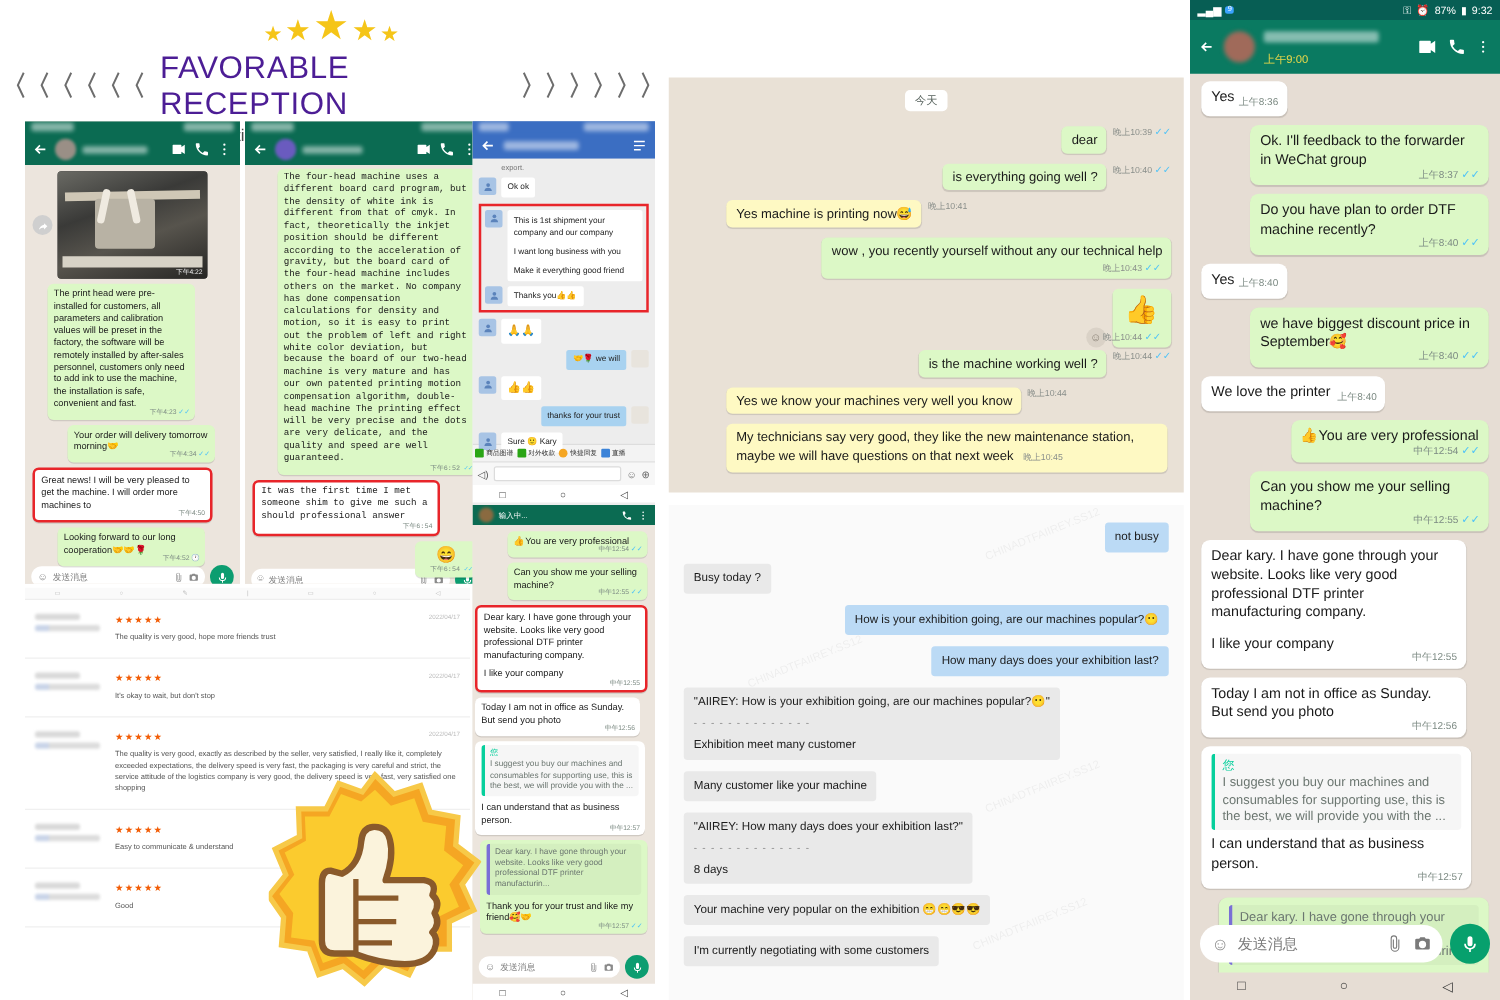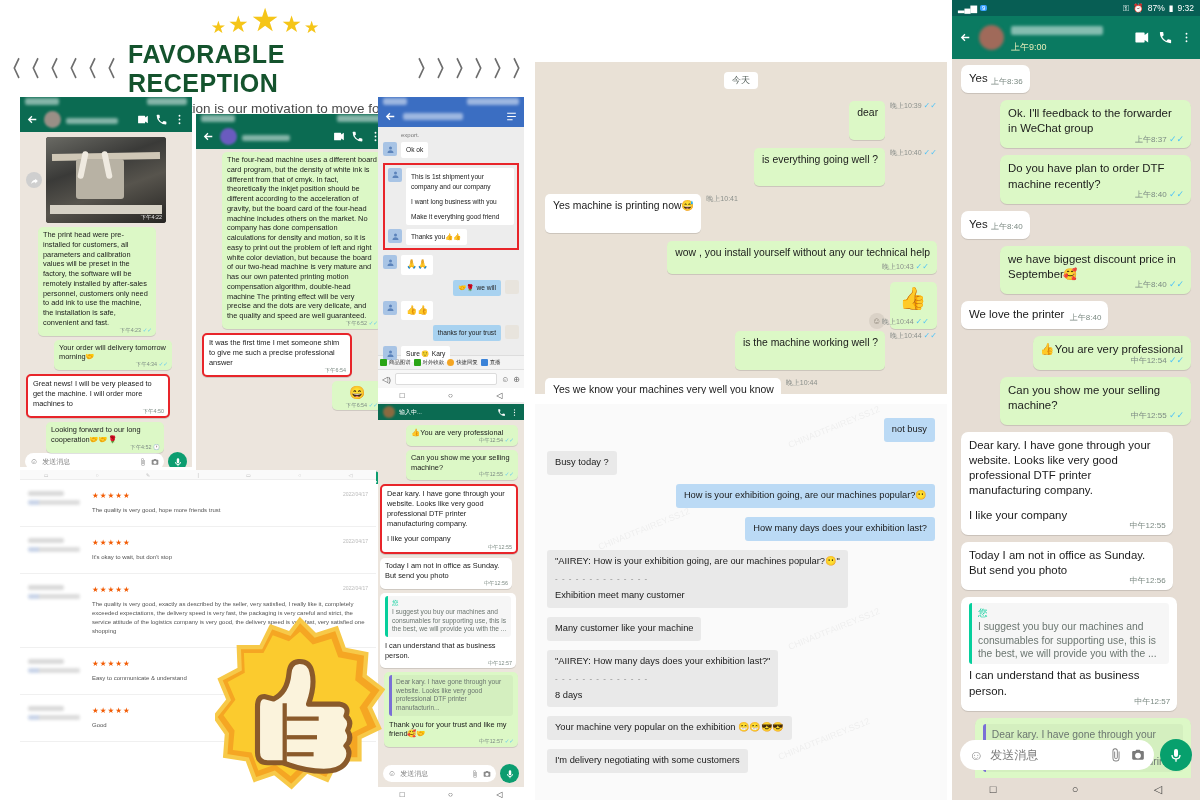--- a/index.html
+++ b/index.html
@@ -15,21 +15,21 @@
 
   
   .header { position:absolute; left:0; top:0; width:530px; height:92px; }
   .stars-row { display:flex; align-items:flex-end; justify-content:center; gap:2px; height:36px; padding-top:4px;}
   .star { color:#F5C518; line-height:1; display:block; }
   .s1 { font-size:17px; }
   .s2 { font-size:23px; }
   .s3 { font-size:32px; }
   .title-row { display:flex; align-items:center; justify-content:center; gap:14px; margin-top:4px; }
   .chev { color:#6d6d6d; font-size:22px; font-weight:bold; letter-spacing:-3px; font-family:"DejaVu Sans", sans-serif; }
-  .main-title { font-size:25px; font-weight:bold; letter-spacing:0.5px; color:#14532d; font-family:"Liberation Sans", sans-serif;}
+  .main-title { font-size:25px; font-weight:normal; letter-spacing:0.5px; color:#4c1d95; font-family:"Liberation Sans", sans-serif;}
   .sub-title { text-align:center; font-size:13.5px; color:#4a4a4a; margin-top:3px; }
 
   
   .panel { position:absolute; overflow:hidden; background:#ECE5DD; }
   .wa-bar { background:#0b6b52; color:#fff; width:100%; }
   .wa-status { height:9px; display:flex; align-items:center; justify-content:space-between; padding:0 5px; font-size:6px; }
   .wa-top { display:flex; align-items:center; gap:5px; padding:4px 6px; }
   .wa-ico { width:13px; height:13px; flex:none; }
   .wa-avatar { width:17px; height:17px; border-radius:50%; background:#9a8f86; filter:blur(1.3px); flex:none; }
   .wa-names { flex:1; min-width:0; }
@@ -47,21 +47,21 @@
   .wa-input { display:flex; align-items:center; gap:4px; padding:4px 5px; background:#ECE5DD; }
   .wa-field { flex:1; background:#fff; border-radius:12px; height:17px; display:flex; align-items:center;
               gap:4px; padding:0 5px; font-size:7px; color:#7c7c7c; }
   .wa-mic { width:19px; height:19px; border-radius:50%; background:#0c9d70; display:flex; align-items:center; justify-content:center; flex:none;}
   .navbar { background:#fff; height:14px; display:flex; align-items:center; justify-content:space-around; }
   .navbar span { color:#444; font-size:8px; }
 
   
   #panel1 { left:20px; top:97px; width:172px; height:370px; }
   
-  #panel2 { left:196px; top:114px; width:192px; height:370px; }
+  #panel2 { left:196px; top:97px; width:192px; height:370px;font-family:Liberation Mono, monospace; }
   
   #panel3 { left:378px; top:97px; width:146px; height:312px; background:#EDEDED; }
   .wc-bar { background:#3B6EC2; color:#fff; }
   .wc-top { display:flex; align-items:center; gap:6px; padding:4px 6px; }
   .wc-body { background:#EDEDED; padding:5px 5px; }
   .wc-row { display:flex; align-items:flex-start; gap:4px; margin-bottom:5px; }
   .wc-av { width:14px; height:14px; background:#A8C4E5; border-radius:2px; flex:none; display:flex; align-items:center; justify-content:center;}
   .wc-av svg { width:9px; height:9px; }
   .wc-bub { background:#fff; border-radius:2px; padding:3px 5px; font-size:6.6px; line-height:1.5; color:#222; max-width:115px;}
   .wc-bub-blue { background:#A8D2F0; }
@@ -87,41 +87,41 @@
   .rev-main { flex:1; }
   .rev-stars { color:#f25c05; font-size:7.5px; letter-spacing:1px; }
   .rev-text { font-size:6px; color:#555; line-height:1.5; margin-top:6px; }
   .rev-date { position:absolute; right:8px; top:11px; font-size:5px; color:#bbb; }
 
   
   #badge { position:absolute; left:215px; top:615px; width:170px; height:185px; }
 
   
   #mid-top { position:absolute; left:535px; top:62px; width:412px; height:332px; background:#E9E1D6; overflow:hidden; }
-  .mb { font-size:10.4px; line-height:1.4; border-radius:5px; padding:5px 7px 19px 8px; position:relative; display:inline-block;
+  .mb { font-size:10.4px; line-height:1.4; border-radius:5px; padding:5px 7px 2px 8px; position:relative; display:inline-block;
         max-width:82%; box-shadow:0 1px 0.6px rgba(0,0,0,.12); }
-  .mb-in { background:#ffffff; }
+  .mb-in { background:#fef9c3;margin-left:36px; }
   .mb-out { background:#DCF8C6; }
   .mrow { display:flex; margin-bottom:8px; padding:0 10px; }
   .mrow.r { justify-content:flex-end; }
   .mmeta { font-size:7px; color:#8a8f8b; margin-left:5px; white-space:nowrap; }
   .daypill { background:#fff; border-radius:4px; font-size:9px; padding:2px 8px; color:#55605b; }
 
   #mid-bot { position:absolute; left:535px; top:404px; width:412px; height:396px; background:#FAFAFA; overflow:hidden; }
   .sb { font-size:9.3px; line-height:1.5; border-radius:3px; padding:5px 8px; display:inline-block; max-width:86%; }
   .sb-in { background:#E9E9E9; color:#1a1a1a; }
   .sb-out { background:#BBDAF5; color:#1a1a1a; }
   .srow { display:flex; margin-bottom:9px; padding:0 12px; }
   .srow.r { justify-content:flex-end; }
   .wmark { position:absolute; font-size:9px; color:rgba(0,0,0,0.05); transform:rotate(-22deg); pointer-events:none; }
 
   
   #right { position:absolute; left:952px; top:0; width:248px; height:800px; background:#E6DDD4; overflow:hidden; }
   .r-status { background:#075E54; height:16px; display:flex; align-items:center; justify-content:space-between; padding:0 6px; color:#fff; font-size:8.5px;}
-  .r-top { background:#0a7a61; display:flex; align-items:center; gap:7px; padding:5px 7px; color:#fef9c3; }
+  .r-top { background:#0a7a61; display:flex; align-items:center; gap:7px; padding:5px 7px; color:#fde047; }
   .r-av { width:25px; height:25px; border-radius:50%; background:#a06a5a; filter:blur(1.6px); flex:none;}
   .rb { border-radius:7px; padding:6px 8px 12px 8px; font-size:11.4px; line-height:1.33; position:relative;
         box-shadow:0 1px 0.7px rgba(0,0,0,.13); max-width:83%; }
   .rb-out { background:#DCF8C6; margin-left:auto; }
   .rb-in { background:#fff; margin-right:auto; }
   .rmeta { font-size:8px; color:#7c8a83; position:absolute; right:7px; bottom:3px; white-space:nowrap;}
   .rrow { padding:0 9px; margin-bottom:7px; display:flex; }
   .quote { border-left:3px solid #7a6fd6; background:rgba(0,0,0,0.035); padding:4px 6px; margin-bottom:4px; border-radius:3px;
            color:#6b7670; font-size:10.3px; line-height:1.3;}
   .quote-g { border-left-color:#06cf9c; }
@@ -264,21 +264,21 @@
             <circle cx="12" cy="19" r="1.7"></circle>
           </svg>
       </div>
     </div>
     <div class="chatbody" style="height:318px; padding-top:3px;">
       <div class="bub out" style="max-width:160px;margin-left:auto;margin-right:0;">
         <span>The four-head machine uses a different board card program, but the density of white ink is different from that of cmyk. In fact, theoretically the inkjet position should be different according to the acceleration of gravity, but the board card of the four-head machine includes others on the market. No company has done compensation calculations for density and motion, so it is easy to print out the problem of left and right white color deviation, but because the board of our two-head machine is very mature and has our own patented printing motion compensation algorithm, double-head machine The printing effect will be very precise and the dots are very delicate, and the quality and speed are well guaranteed.</span>
         <span class="meta"><span>下午6:52</span> <span class="tick">✓✓</span></span>
       </div>
       <div class="bub in redbox" style="max-width:150px;">
-        <span>It was the first time I met someone shim to give me such a precise professional answer</span>
+        <span>It was the first time I met someone shim to give me such a should professional answer</span>
         <span class="meta">下午6:54</span>
       </div>
       <div class="bub out" style="max-width:50px;font-size:13px;text-align:center;padding-bottom:9px;">
         <span>😄</span>
         <span class="meta"><span>下午6:54</span> <span class="tick">✓✓</span></span>
       </div>
     </div>
     <div class="wa-input">
       <div class="wa-field">
         <span style="font-size:8px;">☺</span>
@@ -600,21 +600,21 @@
     <div class="mrow r">
       <span class="mb mb-out">is everything going well ?</span>
       <span class="mmeta"><span>晚上10:40</span> <span class="tick" style="font-size:8px">✓✓</span></span>
     </div>
     <div class="mrow">
       <span class="mb mb-in">Yes machine is printing now😅</span>
       <span class="mmeta">晚上10:41</span>
     </div>
     <div class="mrow r">
       <span class="mb mb-out" style="padding-bottom:14px;">
-        <span>wow , you install yourself without any our technical help</span>
+        <span>wow , you recently yourself without any our technical help</span>
         <span class="mmeta" style="position:absolute;right:8px;bottom:2px;"><span>晚上10:43</span> <span class="tick" style="font-size:8px">✓✓</span></span>
       </span>
     </div>
     <div class="mrow r" style="margin-bottom:2px;align-items:flex-end;">
       <span style="width:16px;height:16px;border-radius:50%;background:#dad2c7;display:inline-flex;align-items:center;justify-content:center;font-size:9px;color:#8c8478;margin-right:5px;">☺</span>
       <span class="mb mb-out" style="padding:2px 10px 14px 10px;font-size:22px;">
         <span>👍</span>
         <span class="mmeta" style="position:absolute;right:8px;bottom:2px;"><span>晚上10:44</span> <span class="tick" style="font-size:8px">✓✓</span></span>
       </span>
     </div>
@@ -668,21 +668,21 @@
       <span class="sb sb-in" style="max-width:72%;">
         <div>"AIIREY: How many days does your exhibition last?"</div>
         <div style="color:#888;letter-spacing:1px;font-size:8px;margin:4px 0;">- - - - - - - - - - - - - -</div>
         <div>8 days</div>
       </span>
     </div>
     <div class="srow">
         <span class="sb sb-in">Your machine very popular on the exhibition 😁😁😎😎</span>
       </div>
     <div class="srow">
-        <span class="sb sb-in">I'm delivery negotiating with some customers</span>
+        <span class="sb sb-in">I'm currently negotiating with some customers</span>
       </div>
   </div>
 
   <div id="right">
     <div class="r-status">
       <span style="display:flex;gap:3px;align-items:center;">
         <span>▂▄▆</span>
         <span style="background:#3ba3ff;border-radius:2px;padding:0 2px;font-size:6px;">9</span>
       </span>
       <span style="display:flex;gap:4px;align-items:center;">

